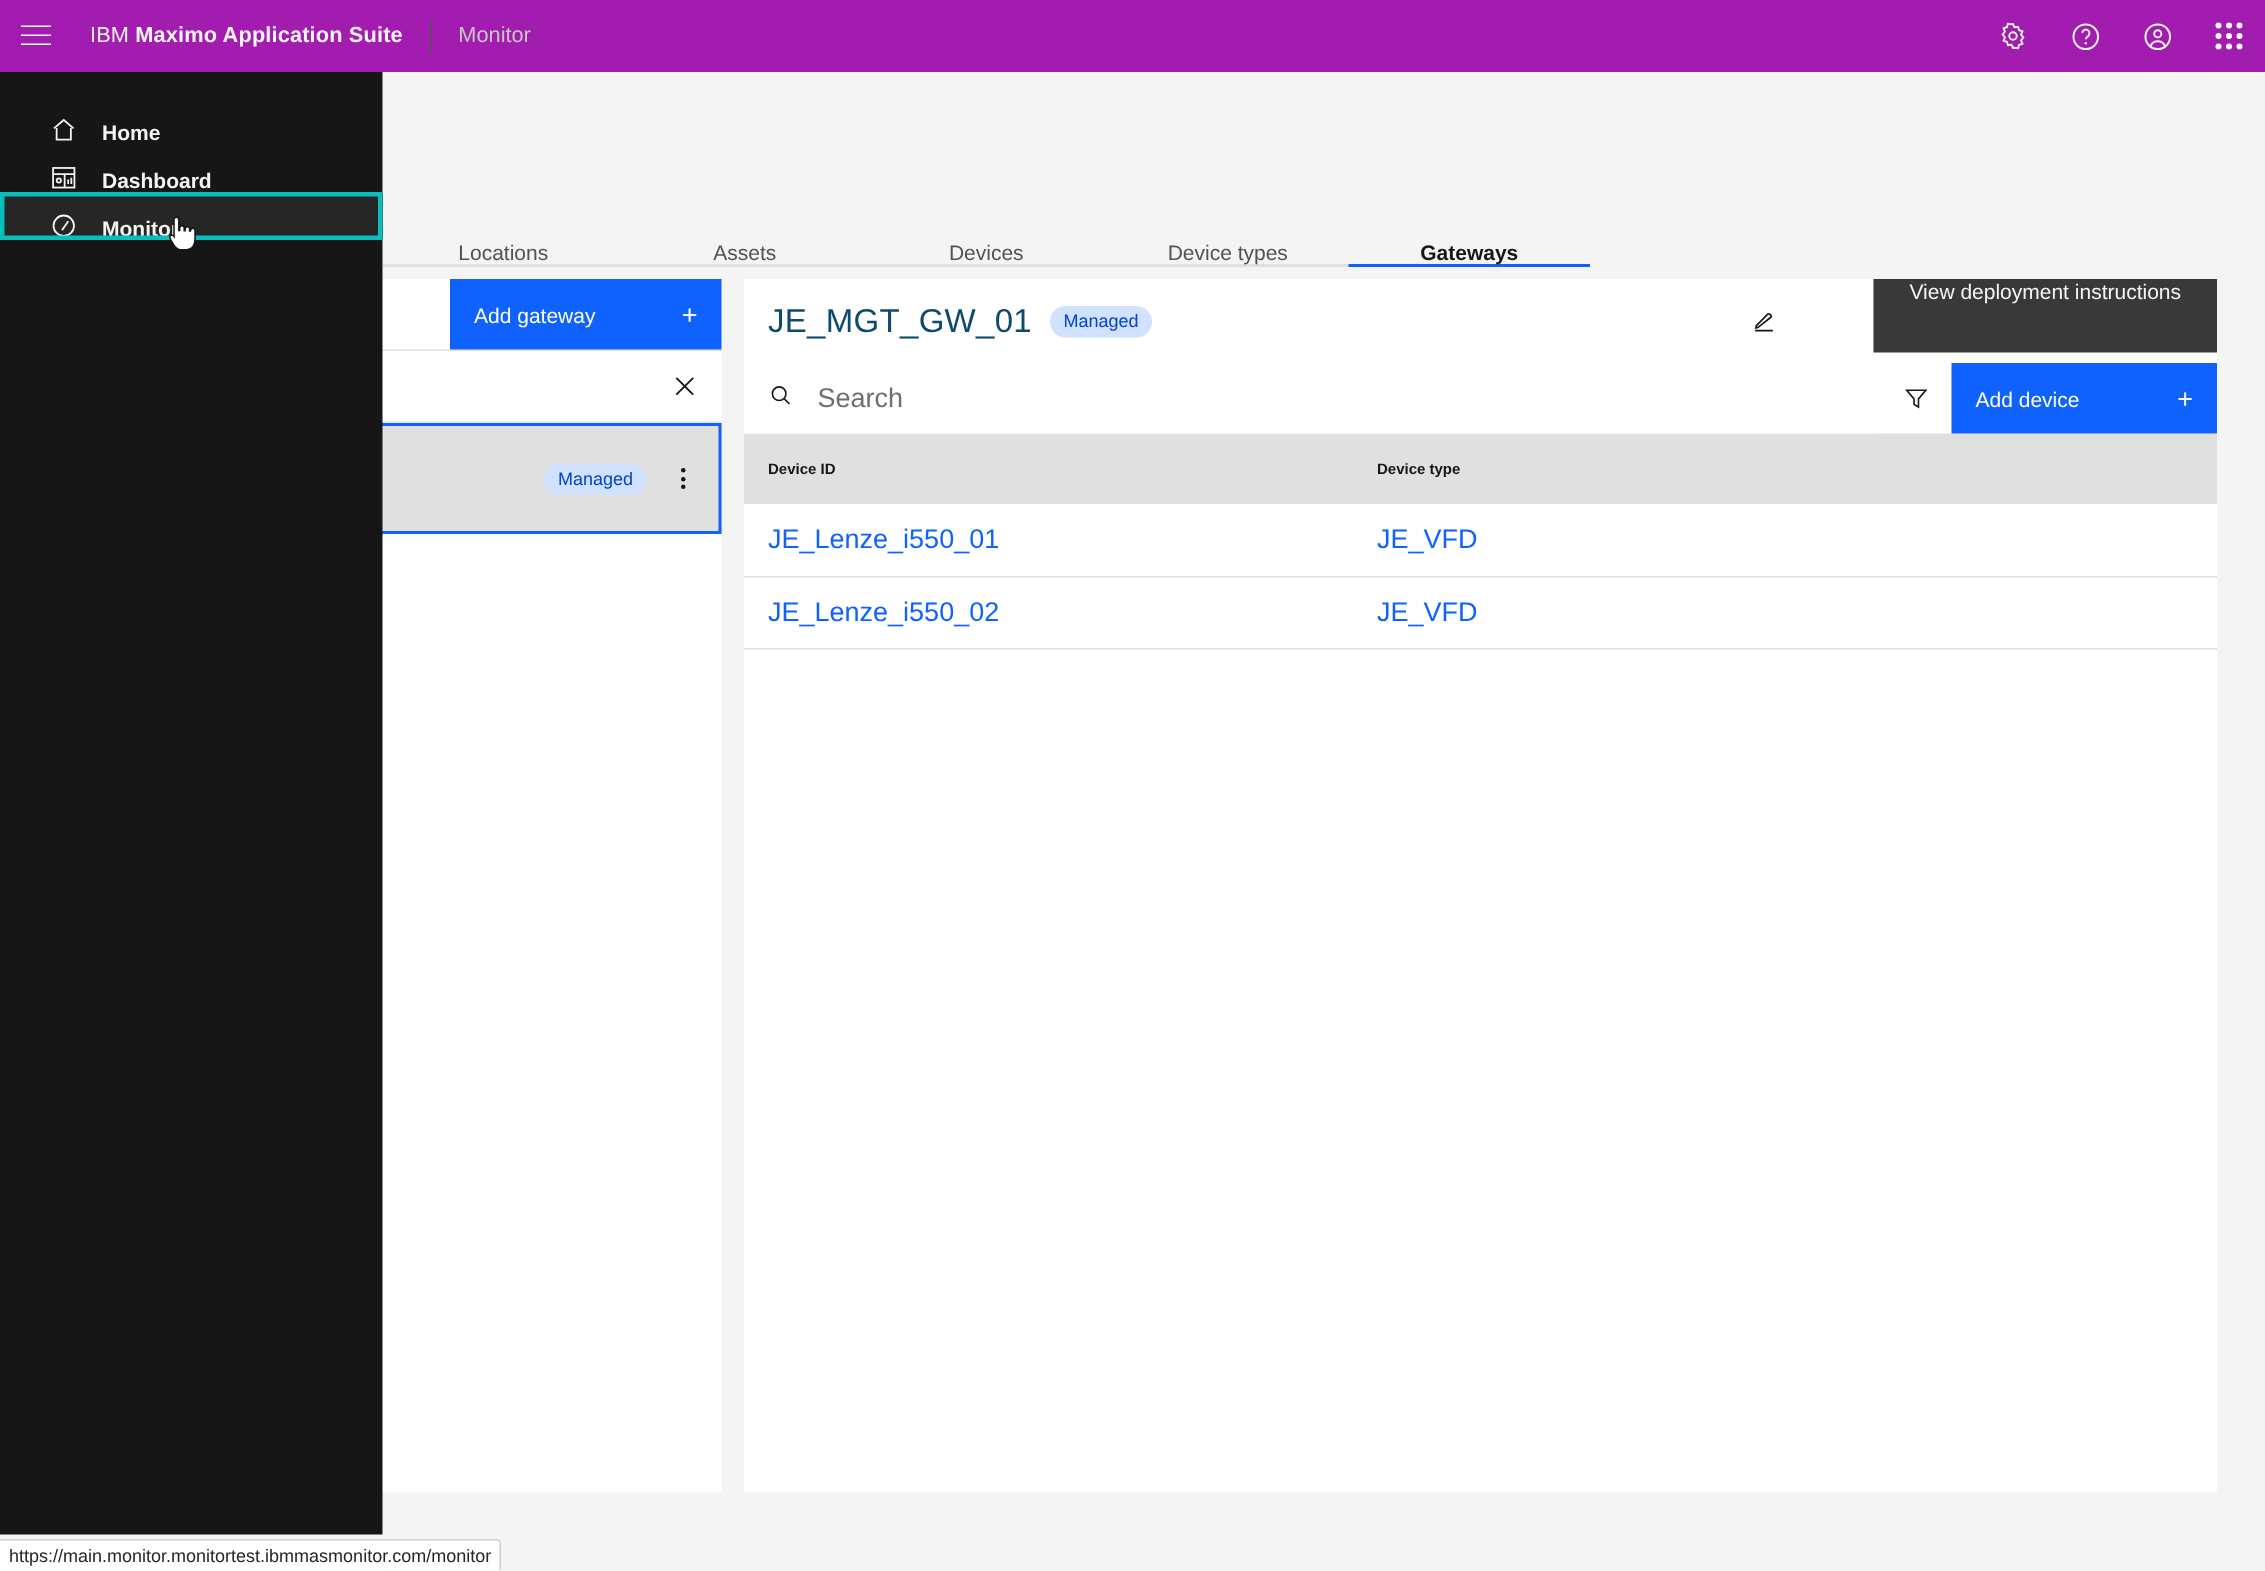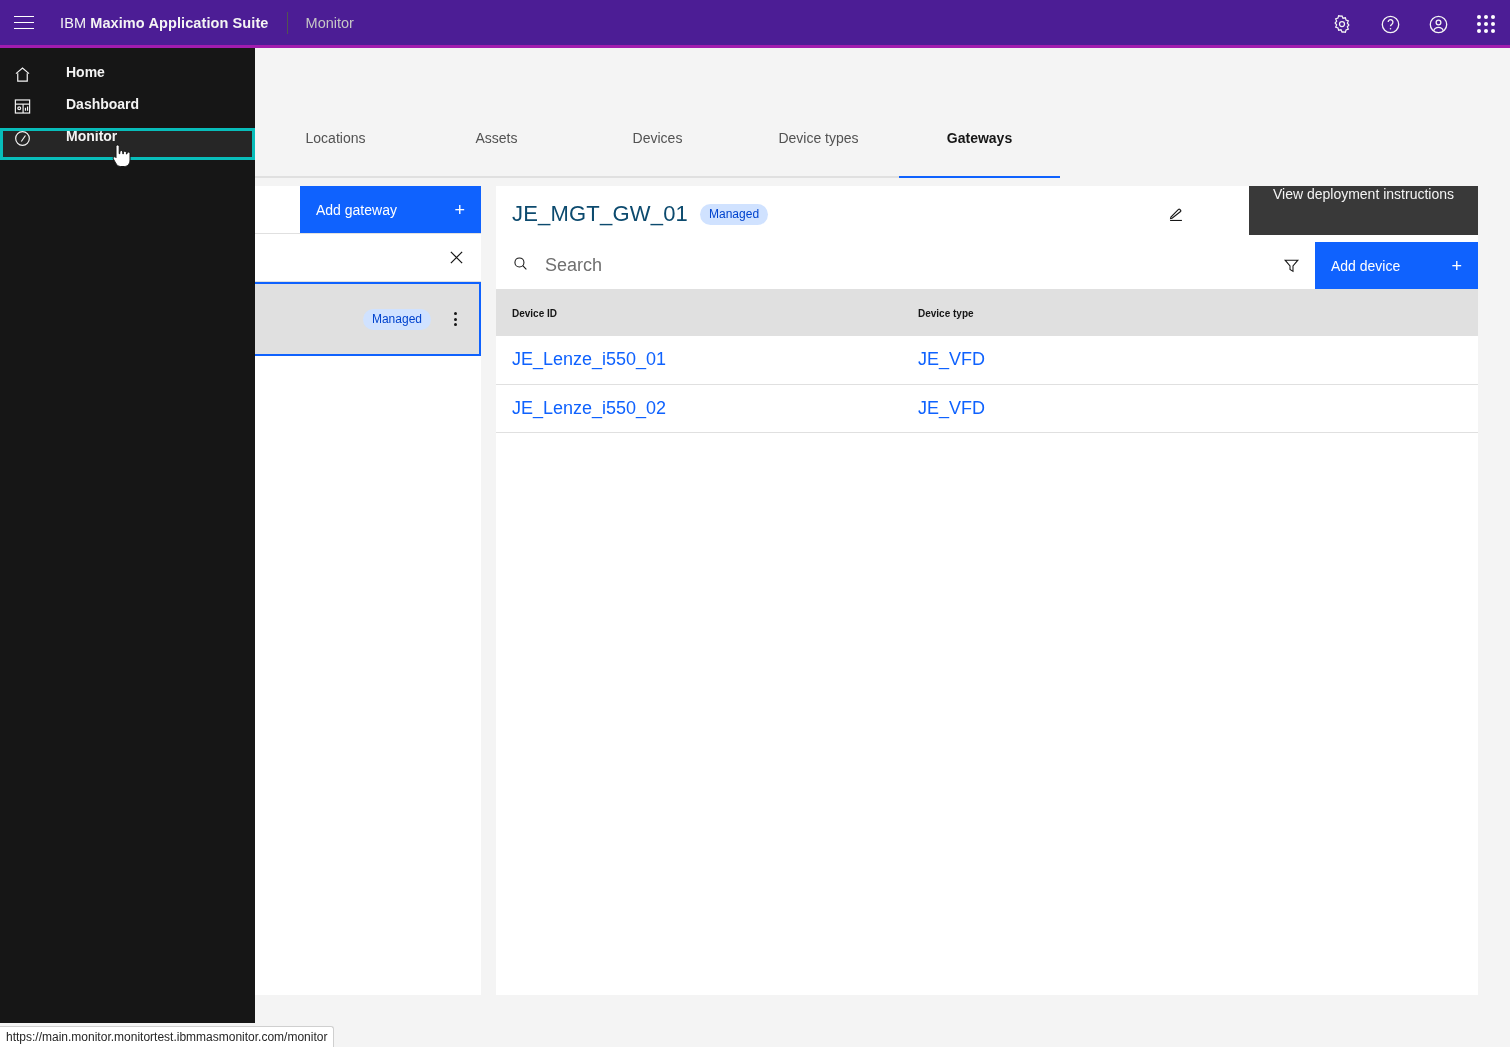--- a/index.html
+++ b/index.html
@@ -7,22 +7,22 @@
     width: 1510px; height: 1047px;
     font-family: "Liberation Sans", sans-serif;
     background: #f4f4f4;
     overflow: hidden;
   }
   .app { position: relative; width: 1510px; height: 1047px; }
 
   
   .header {
     position: absolute; top: 0; left: 0; width: 1510px; height: 48px;
-    background: #4c1d95; display: flex; align-items: center;
-    border-bottom: 3px solid #a21caf;
+    background: #a21caf; display: flex; align-items: center;
+    border-bottom: 1px solid #a21caf;
     z-index: 40;
   }
   .hamburger {
     width: 48px; height: 48px; display: flex; align-items: center; justify-content: center;
     cursor: pointer;
   }
   .hamburger .bars { width: 20px; height: 14px; position: relative; }
   .hamburger .bars i {
     position: absolute; left: 0; width: 20px; height: 1.6px; background: #fff; display: block;
   }
@@ -52,24 +52,23 @@
   .hdr-btn svg { display: block; }
   .grid9 { display: grid; grid-template-columns: repeat(3, 4px); grid-gap: 3px; }
   .grid9 span { width: 4px; height: 4px; background: #fff; border-radius: 50%; display: block; }
 
   
   .sidenav {
     position: absolute; top: 48px; left: 0; width: 255px; height: 975px;
     background: #161616; z-index: 35;
   }
   .nav-item {
-    height: 32px; display: flex; align-items: flex-start; padding: 0 12px;
+    height: 32px; display: flex; align-items: flex-end; padding: 0 32px;
     color: #f4f4f4; font-size: 14px; font-weight: 600; cursor: pointer;
     position: relative;
-    gap: 18px;
   }
   .nav-item .nav-ico {
     width: 20px; height: 20px; margin-right: 16px; flex: 0 0 20px;
     display: flex; align-items: center; justify-content: center;
   }
   .nav-list { padding-top: 16px; }
   .nav-item.active {
     background: #262626; outline: 3px solid #08bdba; outline-offset: -3px;
   }
   .nav-chevron { margin-left: auto; }
@@ -78,21 +77,21 @@
     pointer-events: none;
   }
 
   
   .tabs-wrap {
     position: absolute; top: 130px; left: 255px; width: 1255px; height: 48px;
     background: #f4f4f4;
   }
   .tabs { display: flex; height: 48px; align-items: stretch; }
   .tab {
-    flex: 0 0 161px; display: flex; align-items: flex-start; justify-content: center;
+    flex: 0 0 161px; display: flex; align-items: flex-end; justify-content: center;
     font-size: 14px; color: #525252; cursor: pointer;
     border-bottom: 2px solid #e0e0e0; position: relative;
   }
   .tab.selected { color: #161616; font-weight: 700; border-bottom: 2px solid #0f62fe; }
 
   
   .left-panel {
     position: absolute; top: 186px; left: 145px; width: 336px; height: 809px;
     background: #fff; z-index: 10;
   }
@@ -162,21 +161,21 @@
   .search-box input {
     border: none; outline: none; background: transparent; margin-left: 16px;
     font-size: 18px; color: #161616; width: 100%;
     font-family: "Liberation Sans", sans-serif;
   }
   .search-box input::placeholder { color: #6f6f6f; }
   .filter-btn {
     width: 48px; display: flex; align-items: center; justify-content: center; cursor: pointer;
   }
   .add-device-btn {
-    width: 163px; background: #0f62fe; color: #fff; font-size: 14px;
+    width: 177px; background: #0f62fe; color: #fff; font-size: 14px;
     display: flex; align-items: center; justify-content: space-between;
     padding: 16px 16px; cursor: pointer; border: none;
     font-family: "Liberation Sans", sans-serif;
   }
   .add-device-btn .plus { font-size: 18px; line-height: 1; }
 
   table.devices { width: 982px; border-collapse: collapse; table-layout: fixed; }
   table.devices th {
     background: #e0e0e0; color: #161616; font-size: 10px; font-weight: 700;
     text-align: left; height: 46px; padding: 0 16px; border: none;

